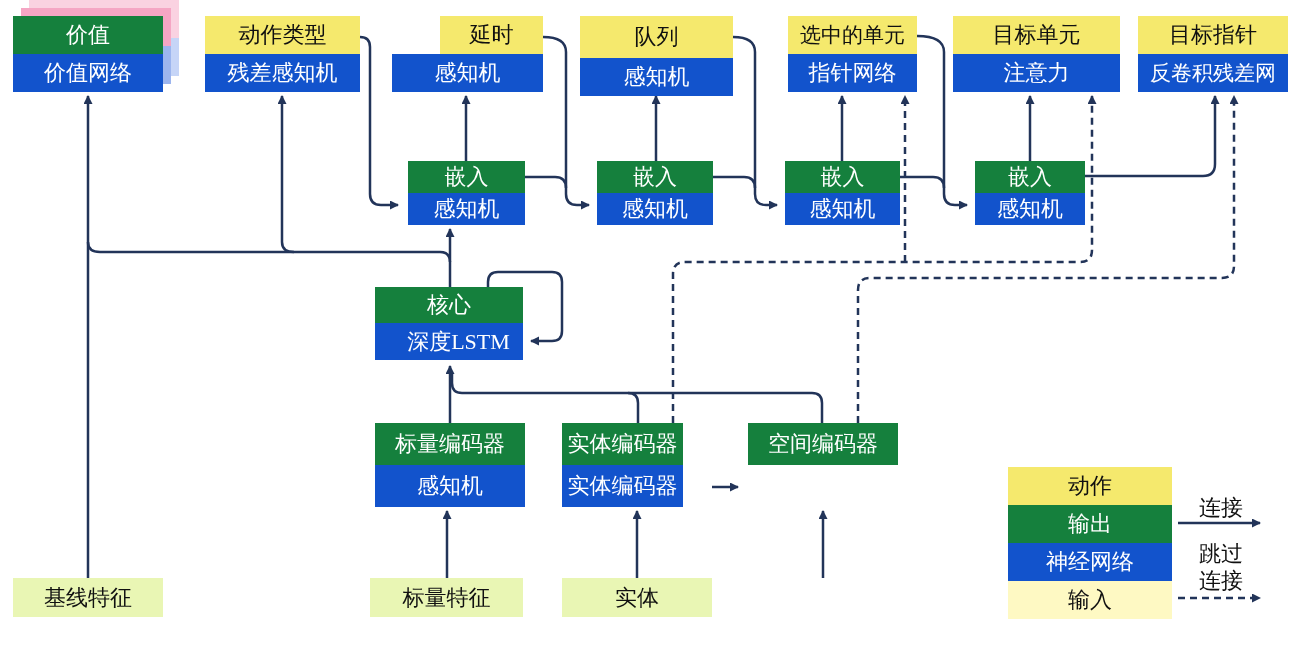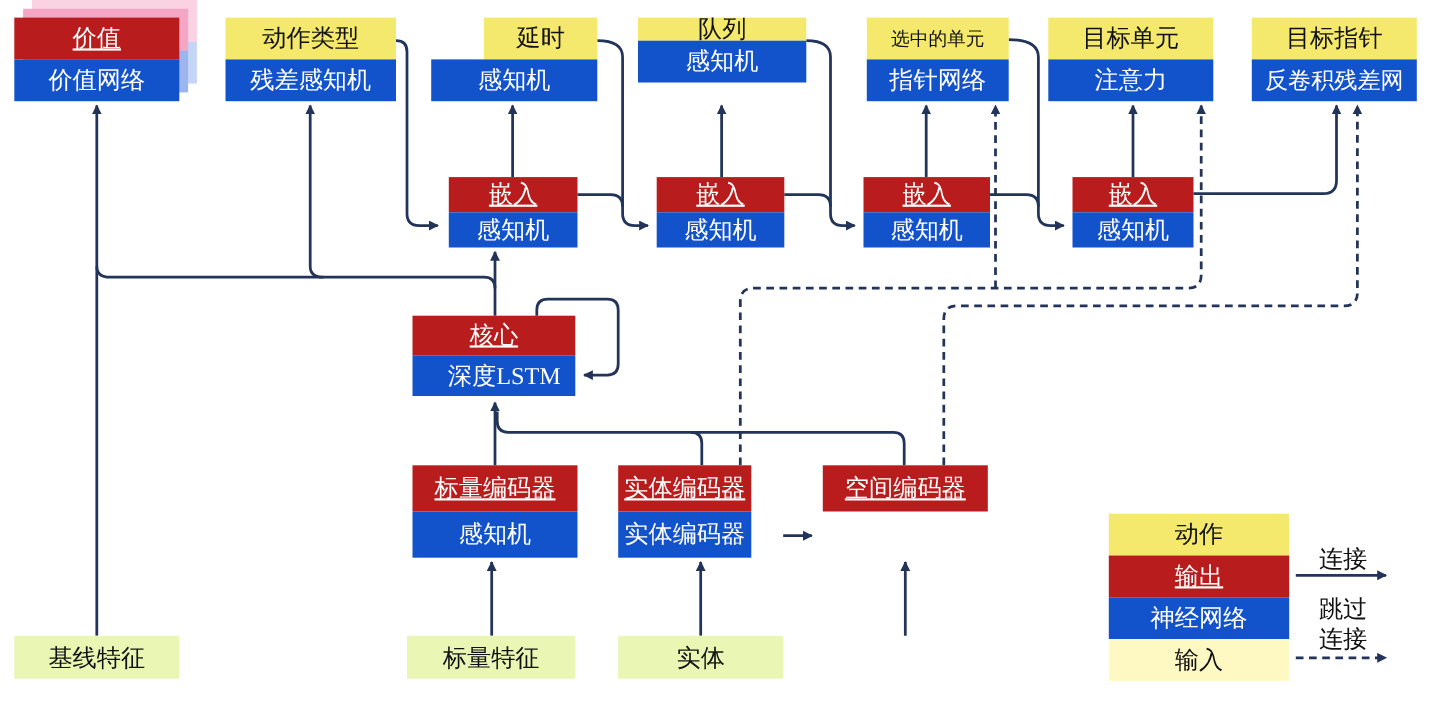--- a/index.html
+++ b/index.html
@@ -3,21 +3,21 @@
 <meta charset="utf-8">
 <style>
   html,body{margin:0;padding:0;background:#ffffff;}
   #canvas{position:relative;width:1301px;height:662px;background:#ffffff;overflow:hidden;
           font-family:"Liberation Serif","DejaVu Serif",serif;}
   svg.wires{position:absolute;left:0;top:0;width:1301px;height:662px;z-index:1;}
   .node{position:absolute;z-index:3;display:flex;flex-direction:column;}
   .cell{display:flex;align-items:center;justify-content:center;
         font-size:22px;line-height:1;white-space:nowrap;}
   .c-yellow{background:#f5e96d;color:#101010;}
-  .c-red{background:#b91c1c;color:#ffffff;text-decoration:underline;}
+  .c-red{background:#15803d;color:#ffffff;}
   .c-blue{background:#1253cc;color:#ffffff;}
   .c-green{background:#fef9c3;color:#101010;}
   .shadow-card{position:absolute;z-index:2;display:flex;flex-direction:column;}
   .sc2-top{background:#f5a6c4;}   .sc2-bot{background:#9cb5ee;}
   .sc3-top{background:#fad2e1;}   .sc3-bot{background:#c6d5f7;}
   .single{position:absolute;z-index:3;display:flex;align-items:center;justify-content:center;
           font-size:22px;background:#e9f6b4;color:#101010;white-space:nowrap;font-family:Liberation Mono, monospace;}
   .legend{position:absolute;left:1008px;top:467px;width:164px;z-index:3;}
   .legend .cell{height:38px;}
   .lg-label{position:absolute;z-index:3;font-size:22px;color:#101010;
@@ -86,28 +86,28 @@
   </div>
   <div class="node" style="left:205px;top:16px;width:155px;">
     <div class="cell c-yellow" style="height:38px;">动作类型</div>
     <div class="cell c-blue" style="height:38px;">残差感知机</div>
   </div>
   <div class="node" style="left:392px;top:16px;width:151px;">
     <div class="cell c-yellow" style="height:38px;margin-left:48px;">延时</div>
     <div class="cell c-blue" style="height:38px;">感知机</div>
   </div>
   <div class="node" style="left:580px;top:16px;width:153px;">
-    <div class="cell c-yellow" style="height:21px;">队列</div>
+    <div class="cell c-yellow" style="height:42px;">队列</div>
     <div class="cell c-blue" style="height:38px;">感知机</div>
   </div>
   <div class="node" style="left:788px;top:16px;width:129px;">
-    <div class="cell c-yellow" style="height:38px;font-size:17px;">选中的单元</div>
+    <div class="cell c-yellow" style="height:38px;font-size:21px;">选中的单元</div>
     <div class="cell c-blue" style="height:38px;">指针网络</div>
   </div>
-  <div class="node" style="left:953px;top:16px;width:150px;">
+  <div class="node" style="left:953px;top:16px;width:167px;">
     <div class="cell c-yellow" style="height:38px;">目标单元</div>
     <div class="cell c-blue" style="height:38px;">注意力</div>
   </div>
   <div class="node" style="left:1138px;top:16px;width:150px;">
     <div class="cell c-yellow" style="height:38px;">目标指针</div>
     <div class="cell c-blue" style="height:38px;font-size:21px;">反卷积残差网</div>
   </div>
 
   <div class="node" style="left:408px;top:161px;width:117px;">
     <div class="cell c-red" style="height:32px;">嵌入</div>

